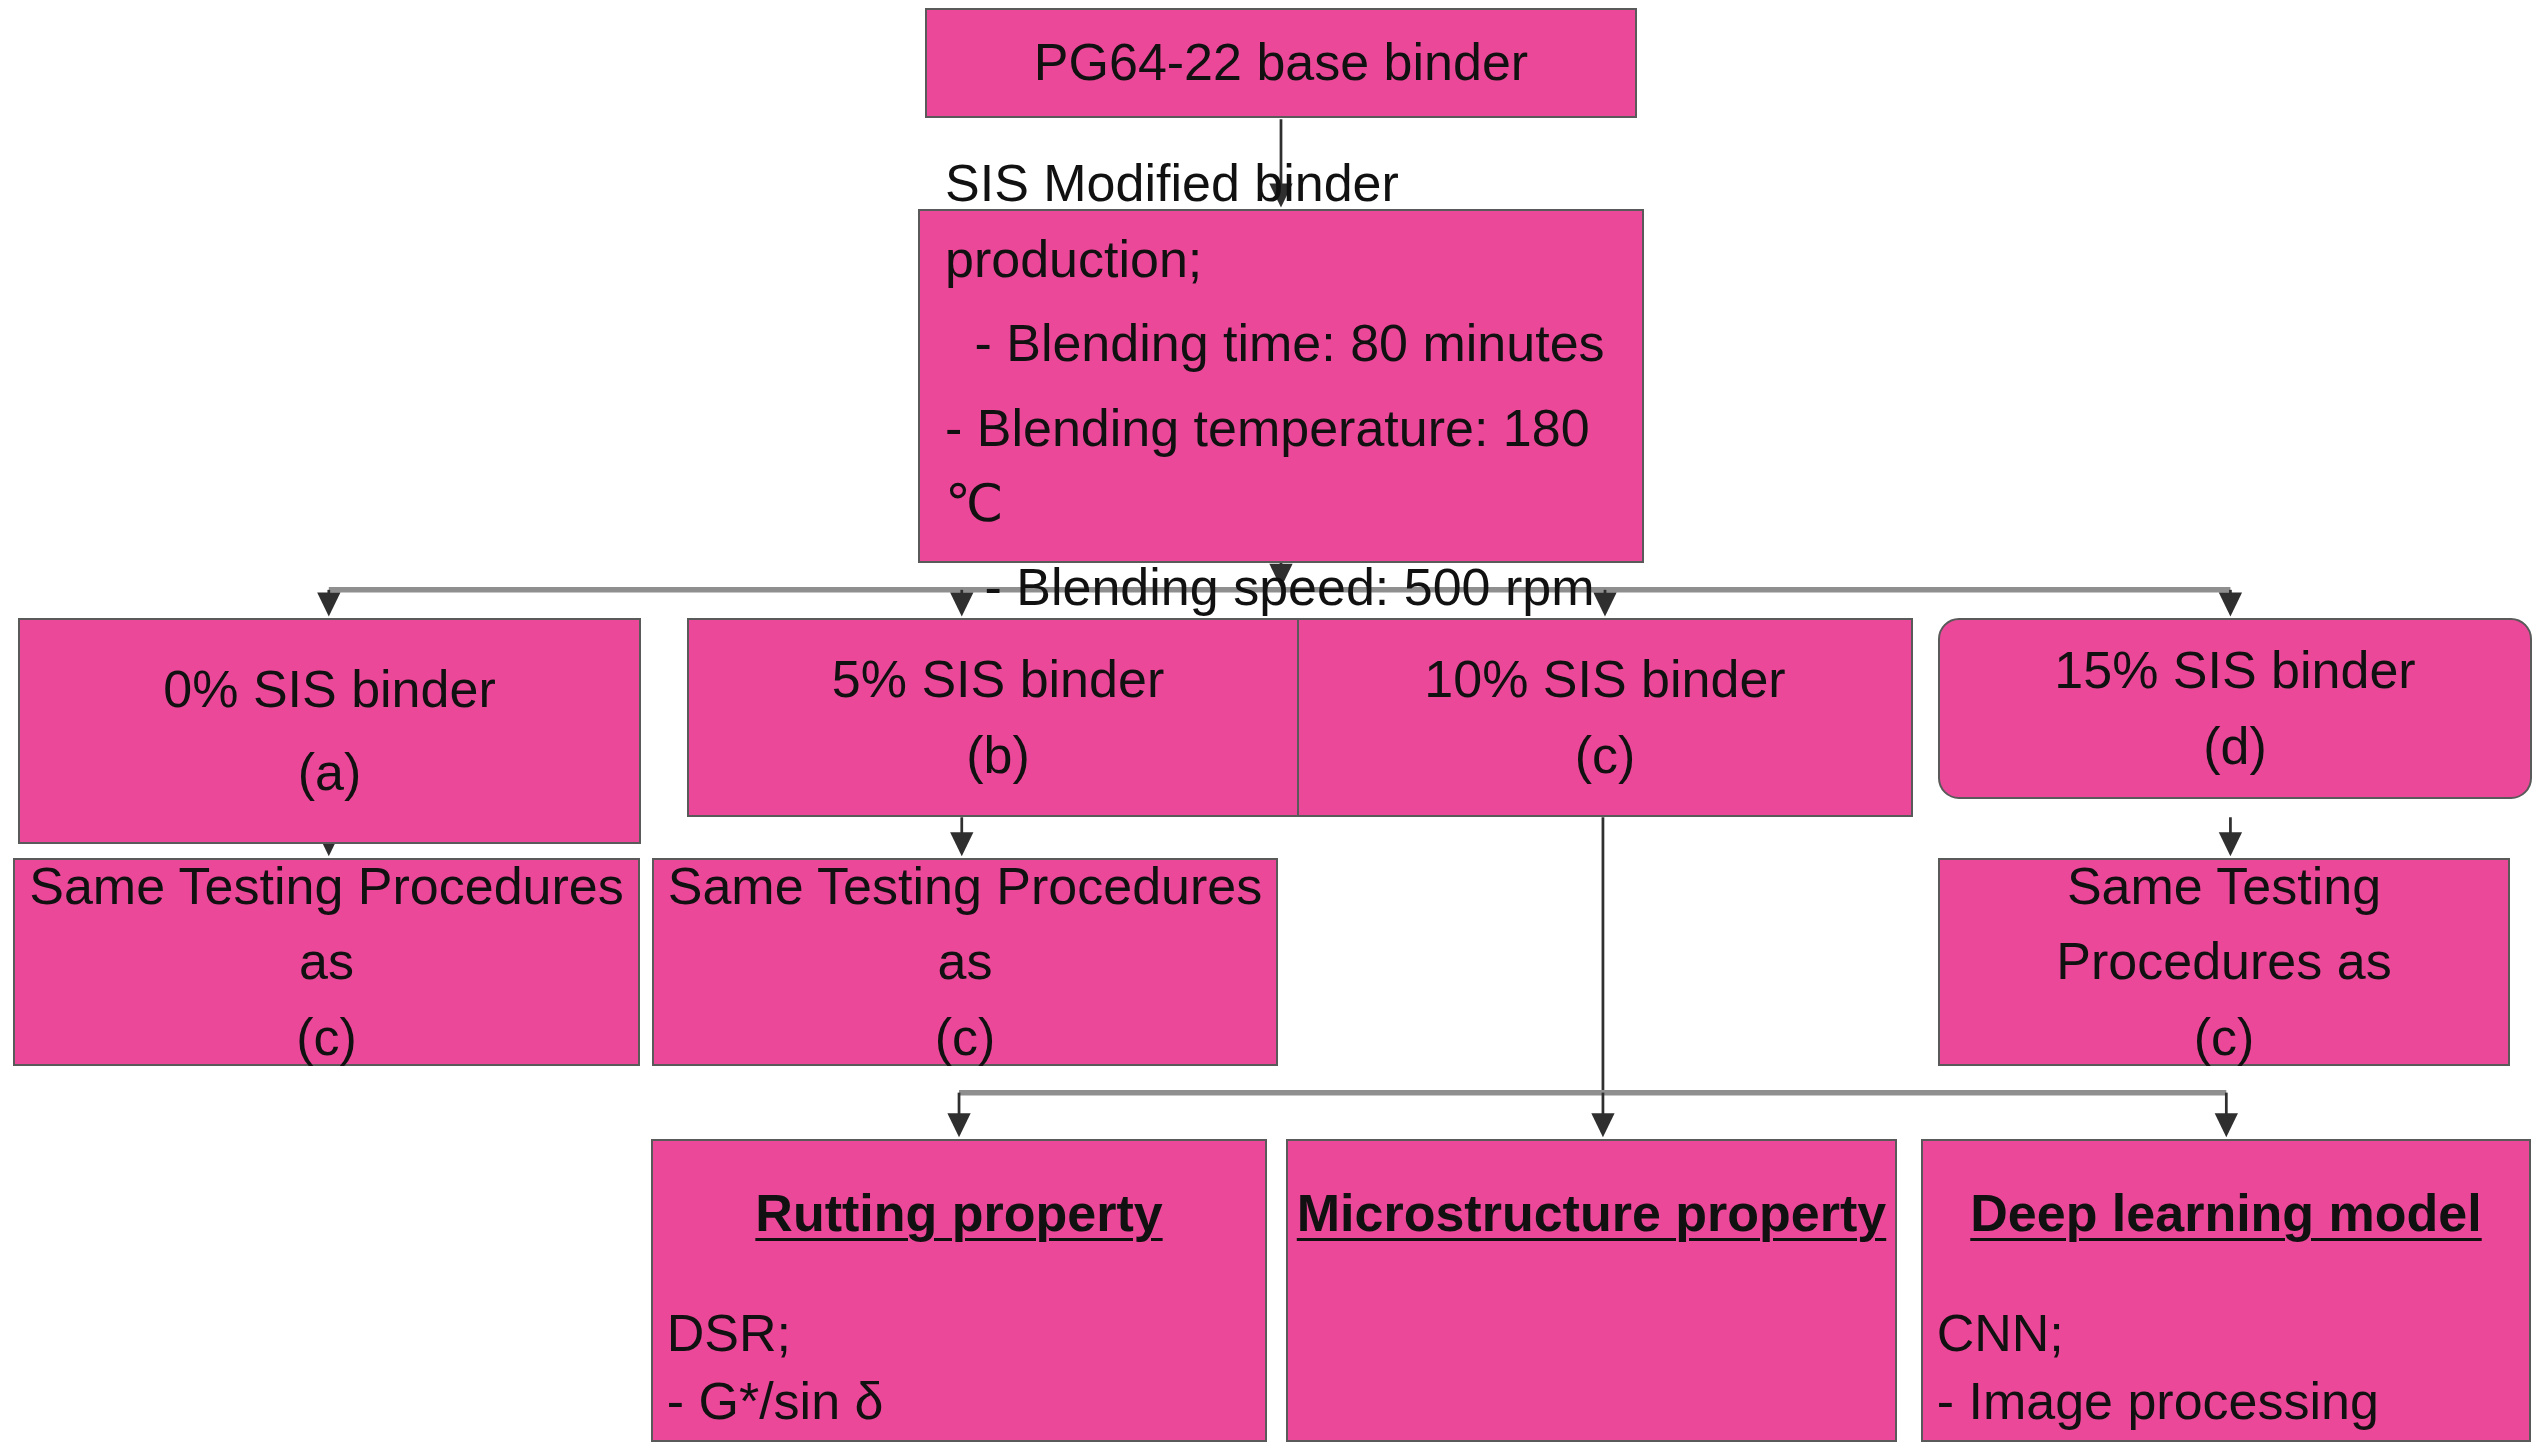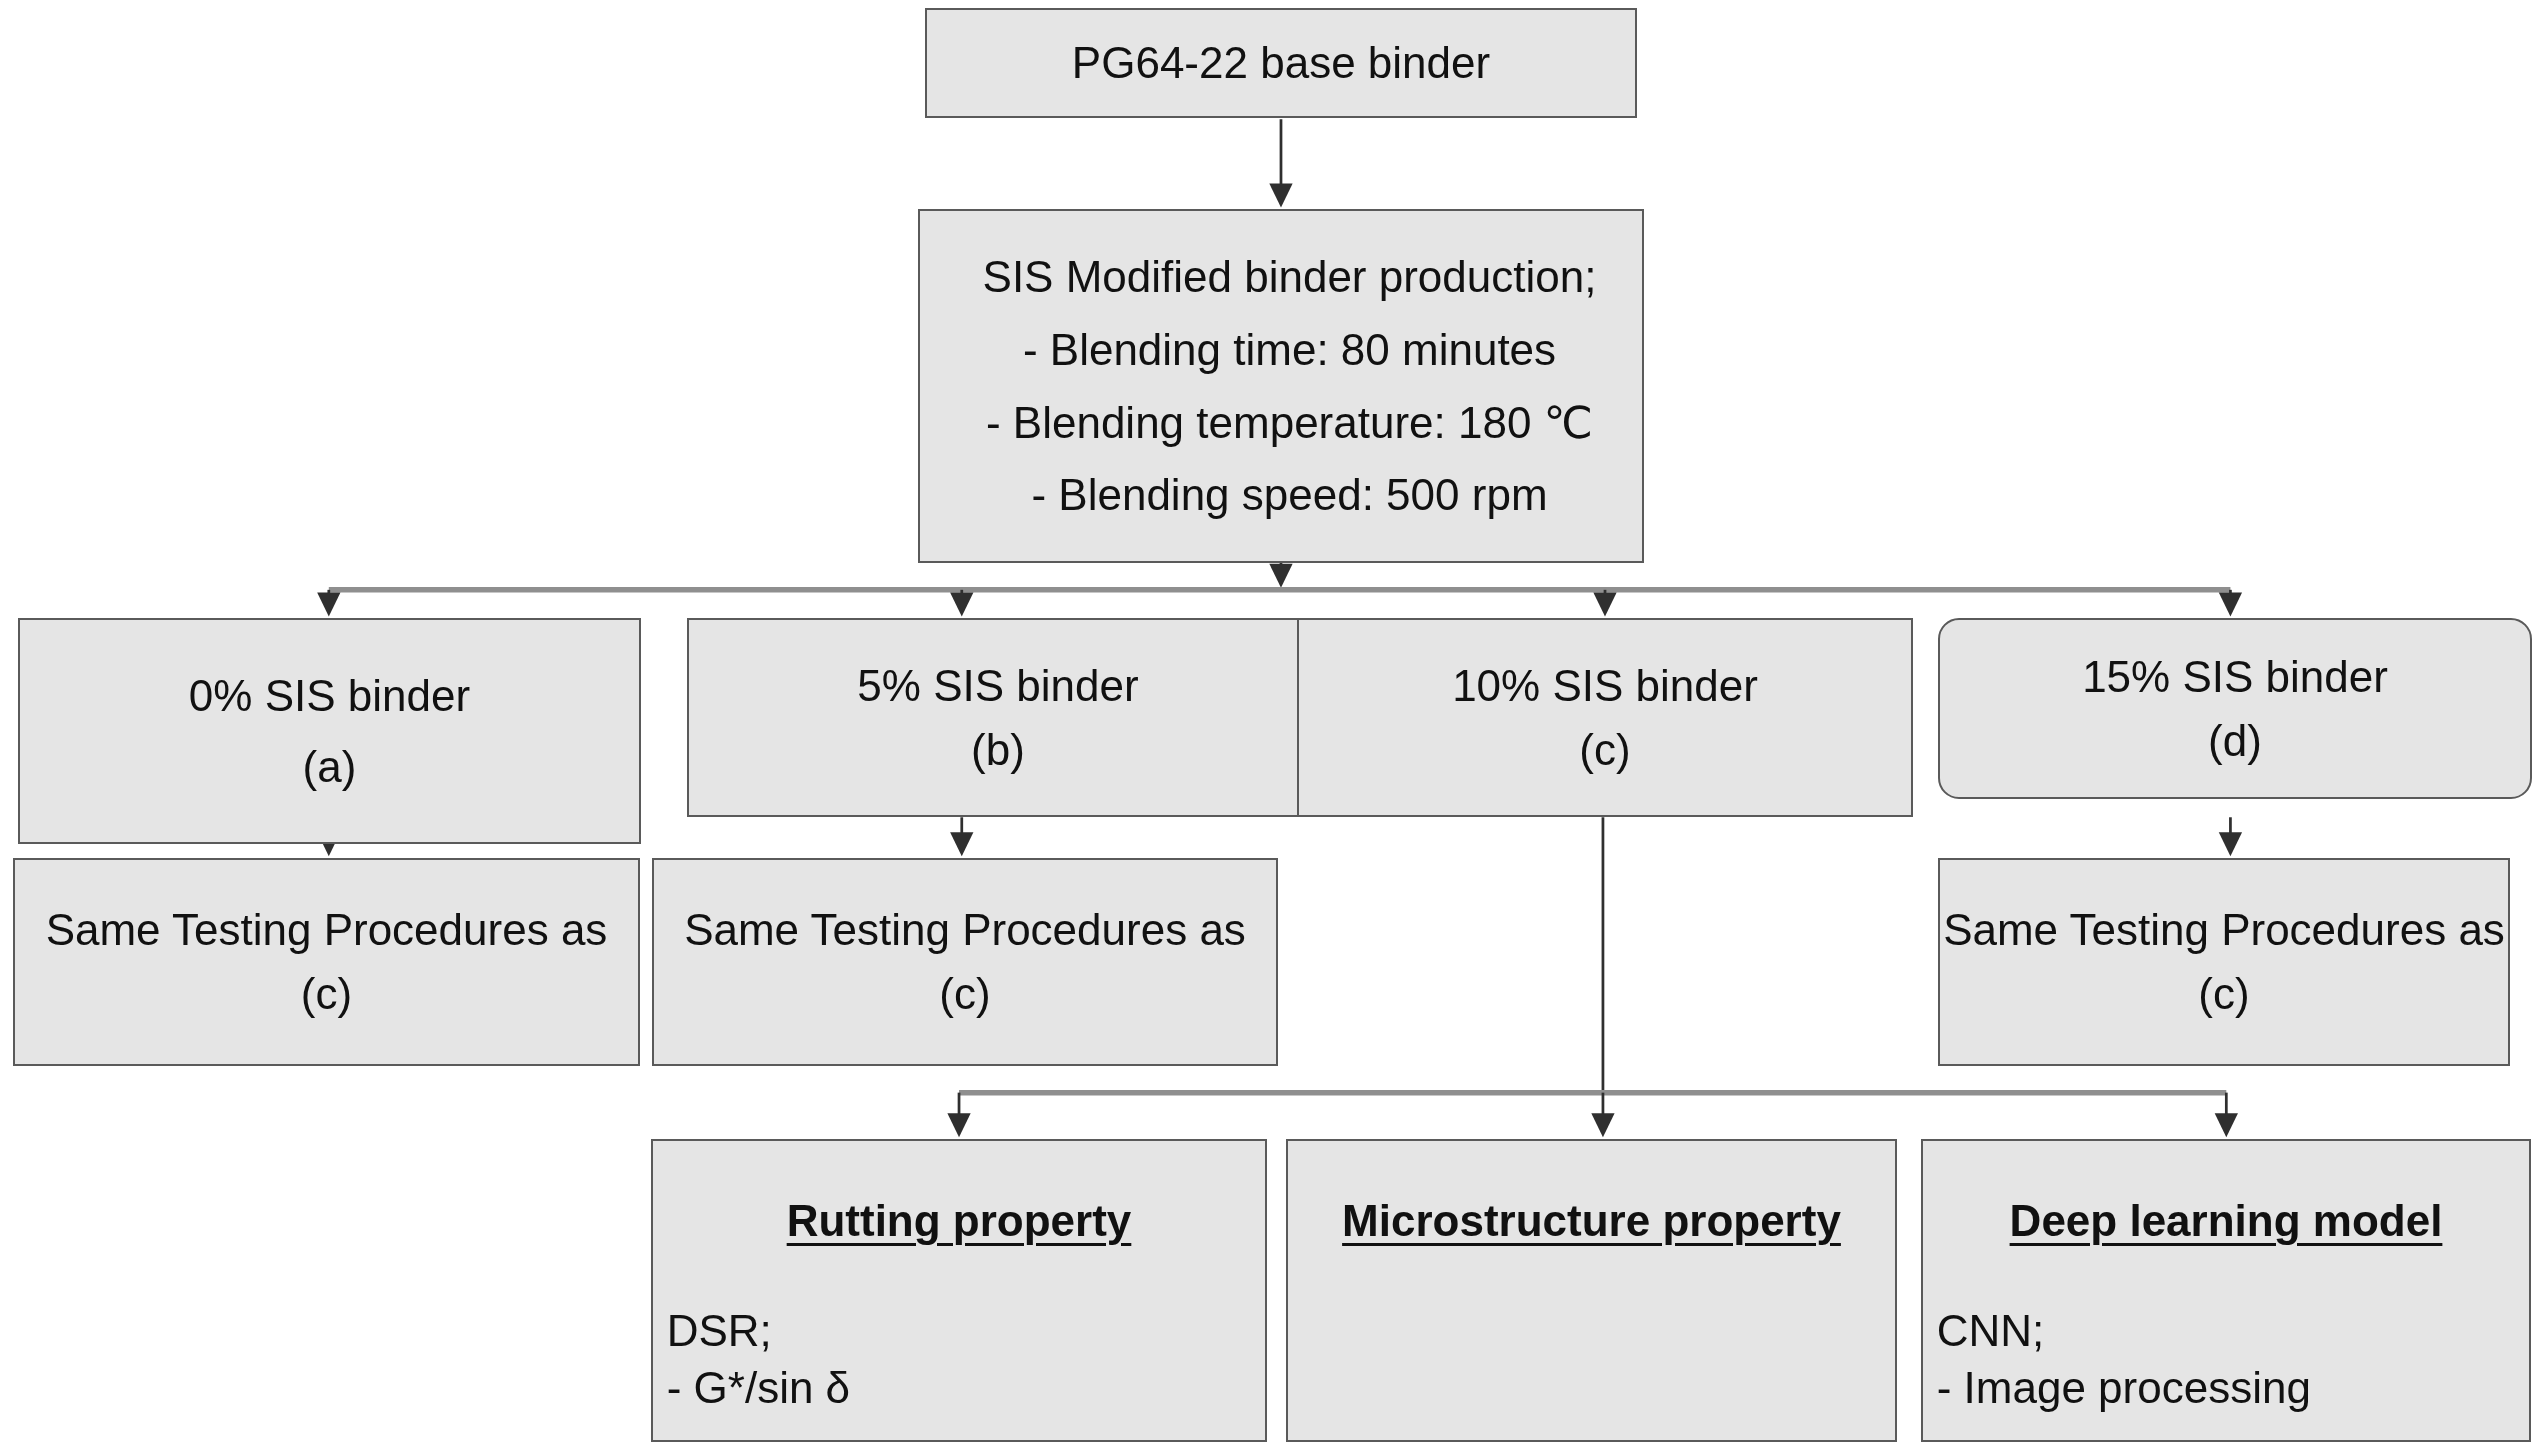--- a/index.html
+++ b/index.html
@@ -14,27 +14,27 @@
     width:2538px;height:1453px;position:relative;overflow:hidden;
     background:var(--background);
     font-family:"Liberation Sans","DejaVu Sans",sans-serif;
     color:var(--text);
   }
   #connector-layer{position:absolute;left:0;top:0;width:2538px;height:1453px;}
   .v-line{stroke:var(--line);stroke-width:4;}
   .h-line{stroke:var(--distribution-line);stroke-width:8;}
   .arrow{fill:var(--line);stroke:none;}
   .node{
-    position:absolute;box-sizing:border-box;background:#e5e5e5;
+    position:absolute;box-sizing:border-box;background:#ec4899;
     border:2.7px solid var(--border);
     display:flex;flex-direction:column;align-items:center;justify-content:center;
-    text-align:center;font-size:44px;line-height:1.45;
+    text-align:center;font-size:52px;line-height:1.45;
   }
   .node.left-align{align-items:center;text-align:left;padding-left:25px;padding-right:8px;gap:9px;}
-  .node.test-node{justify-content:flex-start;padding-top:48px;}
+  .node.test-node{justify-content:flex-start;padding-top:35px;}
   .test-title{font-weight:bold;text-decoration:underline;text-decoration-thickness:3.4px;text-underline-offset:6.8px;}
   .test-body{align-self:stretch;text-align:left;padding-left:13.7px;margin-top:49px;line-height:1.3;}
 </style>
 </head>
 <body>
 
 <svg id="connector-layer" viewBox="0 0 3705 2121" xmlns="http://www.w3.org/2000/svg">
 
   <line class="v-line" x1="1870" y1="174" x2="1870" y2="272"></line>
   <polygon class="arrow" points="1853,268 1887,268 1870,303"></polygon>

